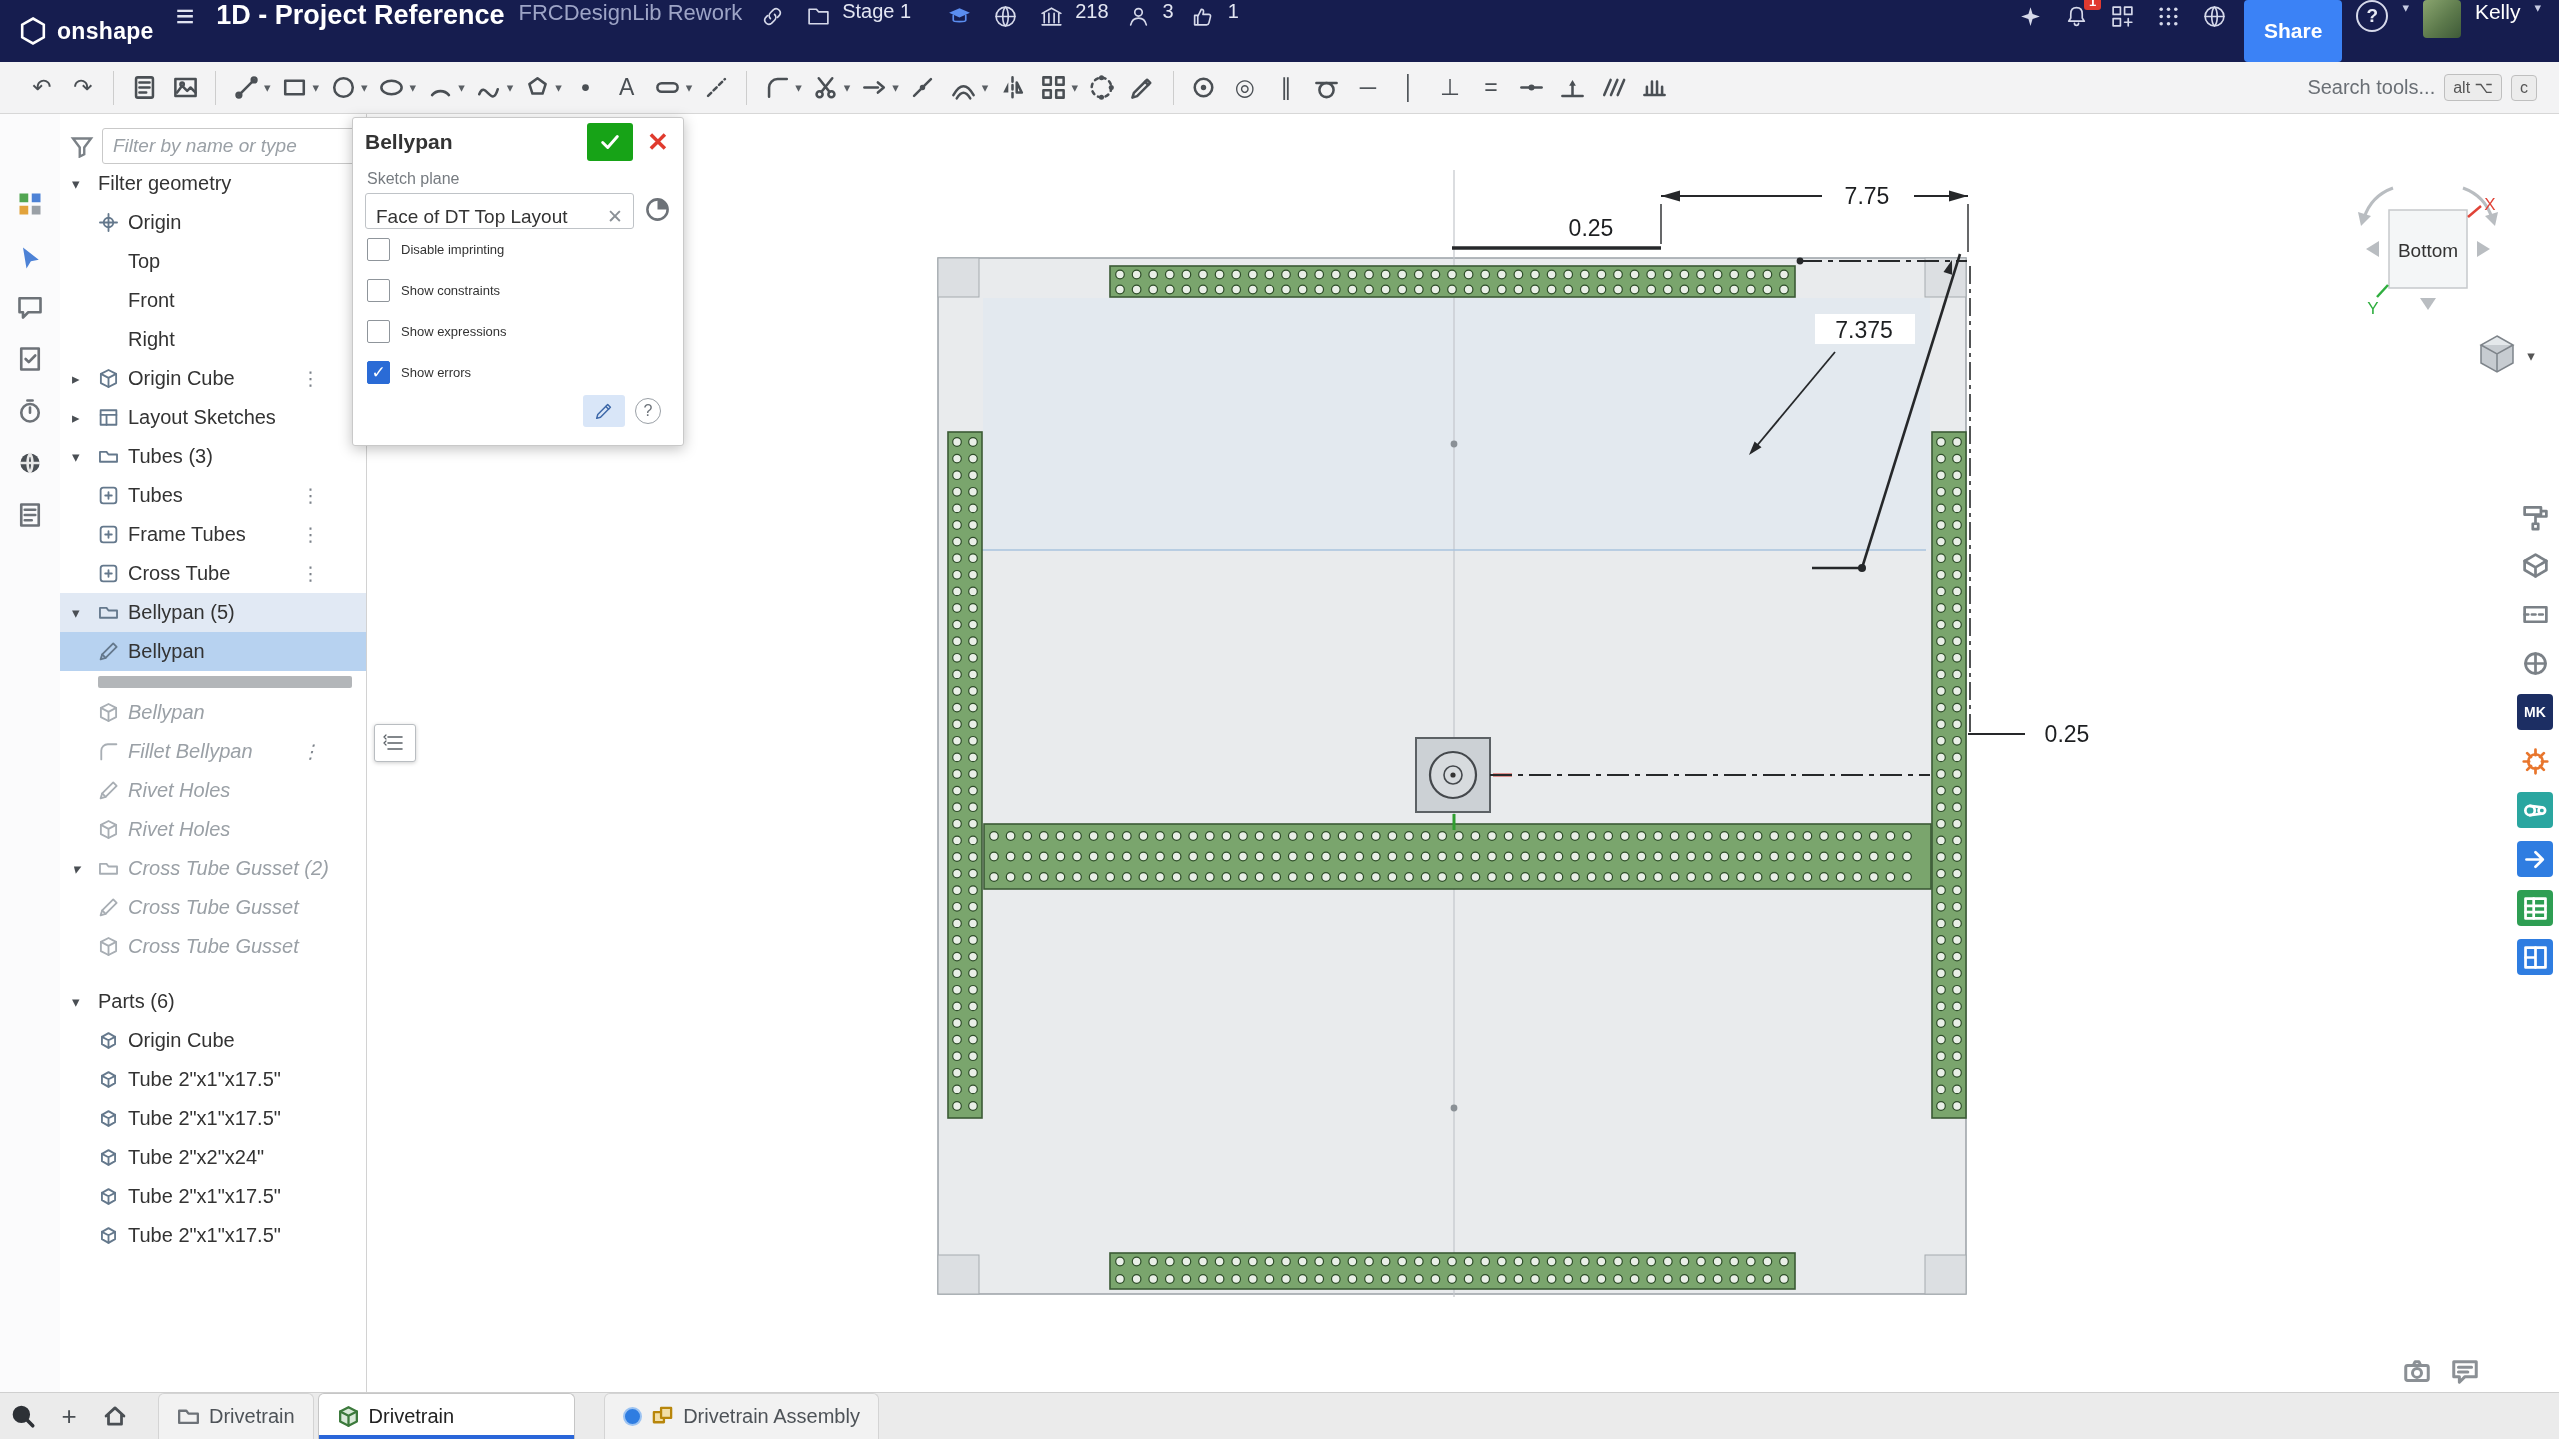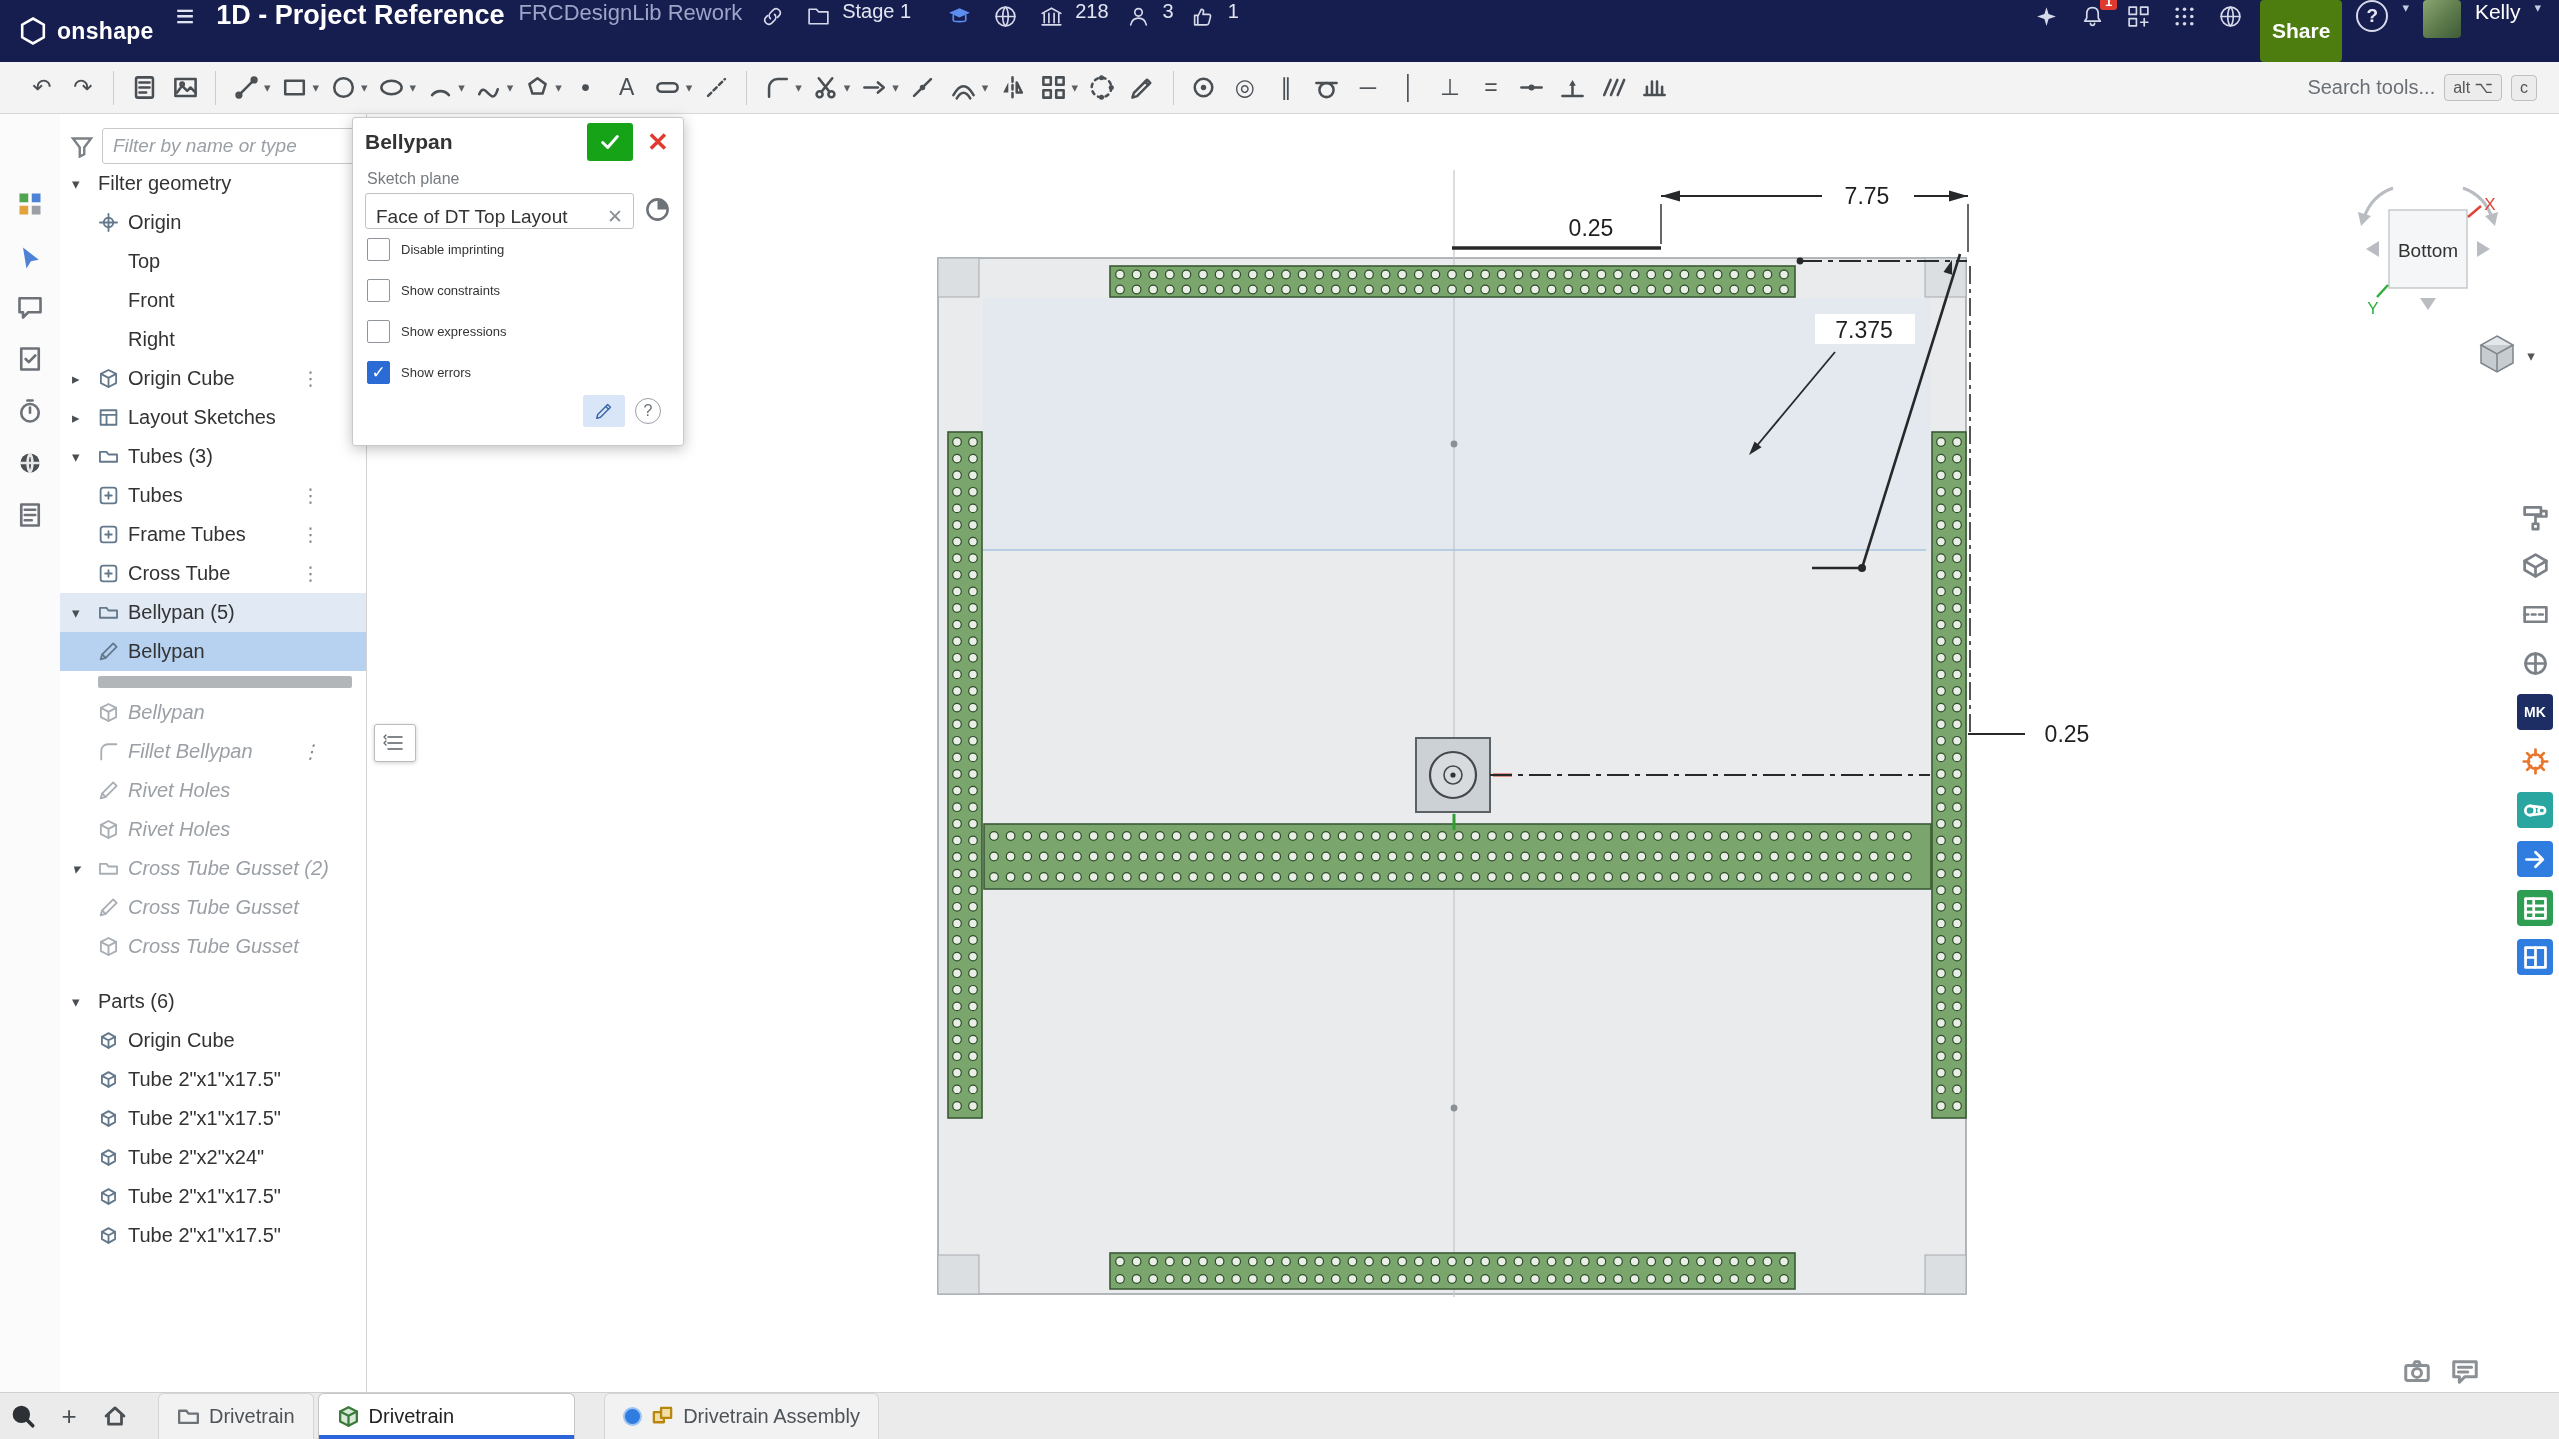--- a/index.html
+++ b/index.html
@@ -12,21 +12,21 @@
   .logo svg{width:30px;height:30px}
   .brand{font-size:23px;font-weight:700;letter-spacing:.3px}
   .burger{font-size:32px;color:#dfe2f0;margin:0 8px;line-height:1}
   .doctitle{font-size:27px;font-weight:700;white-space:nowrap}
   .docsub{font-size:22px;color:#9da4c6;white-space:nowrap}
   .tbicon{width:32px;height:32px;display:flex;align-items:center;justify-content:center;position:relative}
   .tbicon svg{width:25px;height:25px;stroke:#d6d9ea;fill:none;stroke-width:1.6;stroke-linecap:round;stroke-linejoin:round}
   .tbicon svg .fw{fill:#d6d9ea;stroke:none}
   .stat{font-size:20px;color:#e3e6f2;margin-left:-6px}
   .grow{flex:1}
-  .share{background:#4d7c0f;border-radius:4px;padding:8px 12px;font-size:21px;font-weight:600;color:#fff}
+  .share{background:#3b82f6;border-radius:4px;padding:8px 20px;font-size:21px;font-weight:600;color:#fff}
   .qmark{width:32px;height:32px;border:2px solid #d6d9ea;border-radius:50%;display:flex;align-items:center;justify-content:center;font-size:19px;font-weight:700;color:#e7eaf5}
   .avatar{width:38px;height:38px;border-radius:4px;background:linear-gradient(135deg,#8aa56f 0%,#5d7a4c 55%,#3e5a38 100%)}
   .uname{font-size:21px}
   .car{font-size:13px;color:#c6cbe2}
   .badge{position:absolute;top:-7px;right:-9px;background:#e03a30;color:#fff;font-size:13px;min-width:17px;height:17px;border-radius:3px;display:flex;align-items:center;justify-content:center;padding:0 2px;font-weight:700}
 
   
   #toolbar{position:absolute;left:0;top:62px;width:2559px;height:52px;background:#f3f3f4;border-bottom:1px solid #d7d7d7;display:flex;align-items:center;padding:0 14px}
   #tools{display:flex;align-items:center;gap:1px;padding-left:8px}
   .tool{width:40px;height:42px;border-radius:3px;display:flex;align-items:center;justify-content:center;color:#4a4f54}

